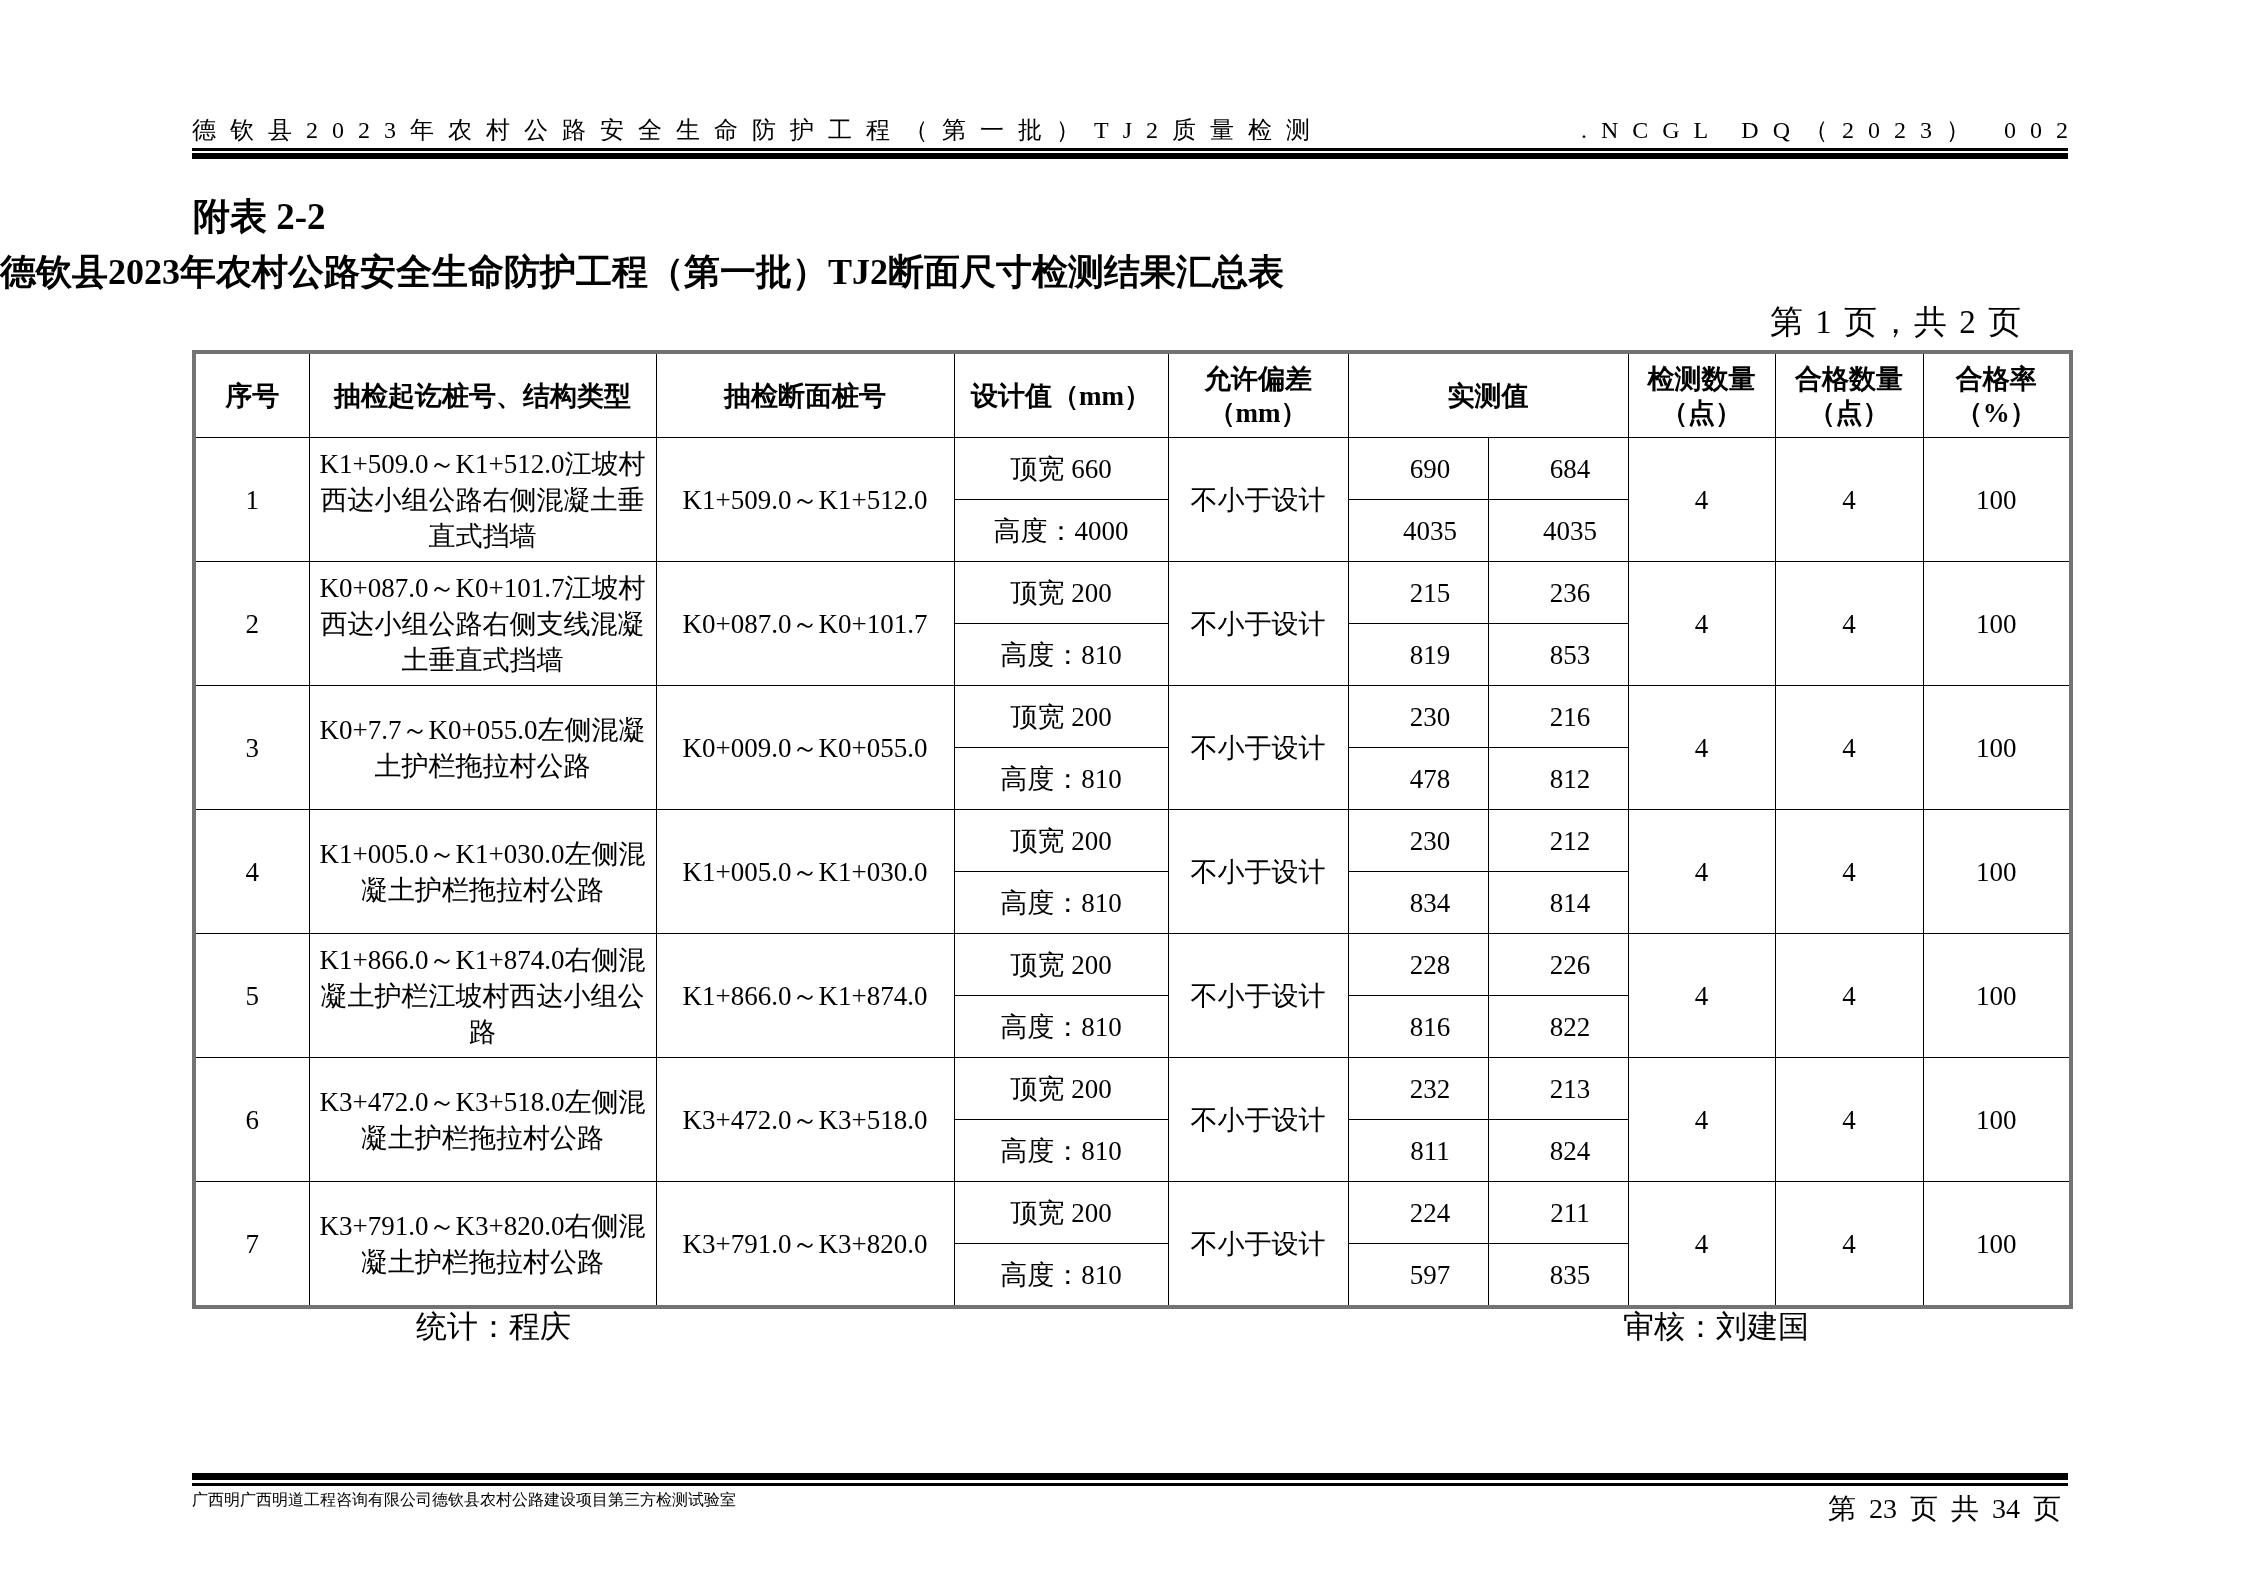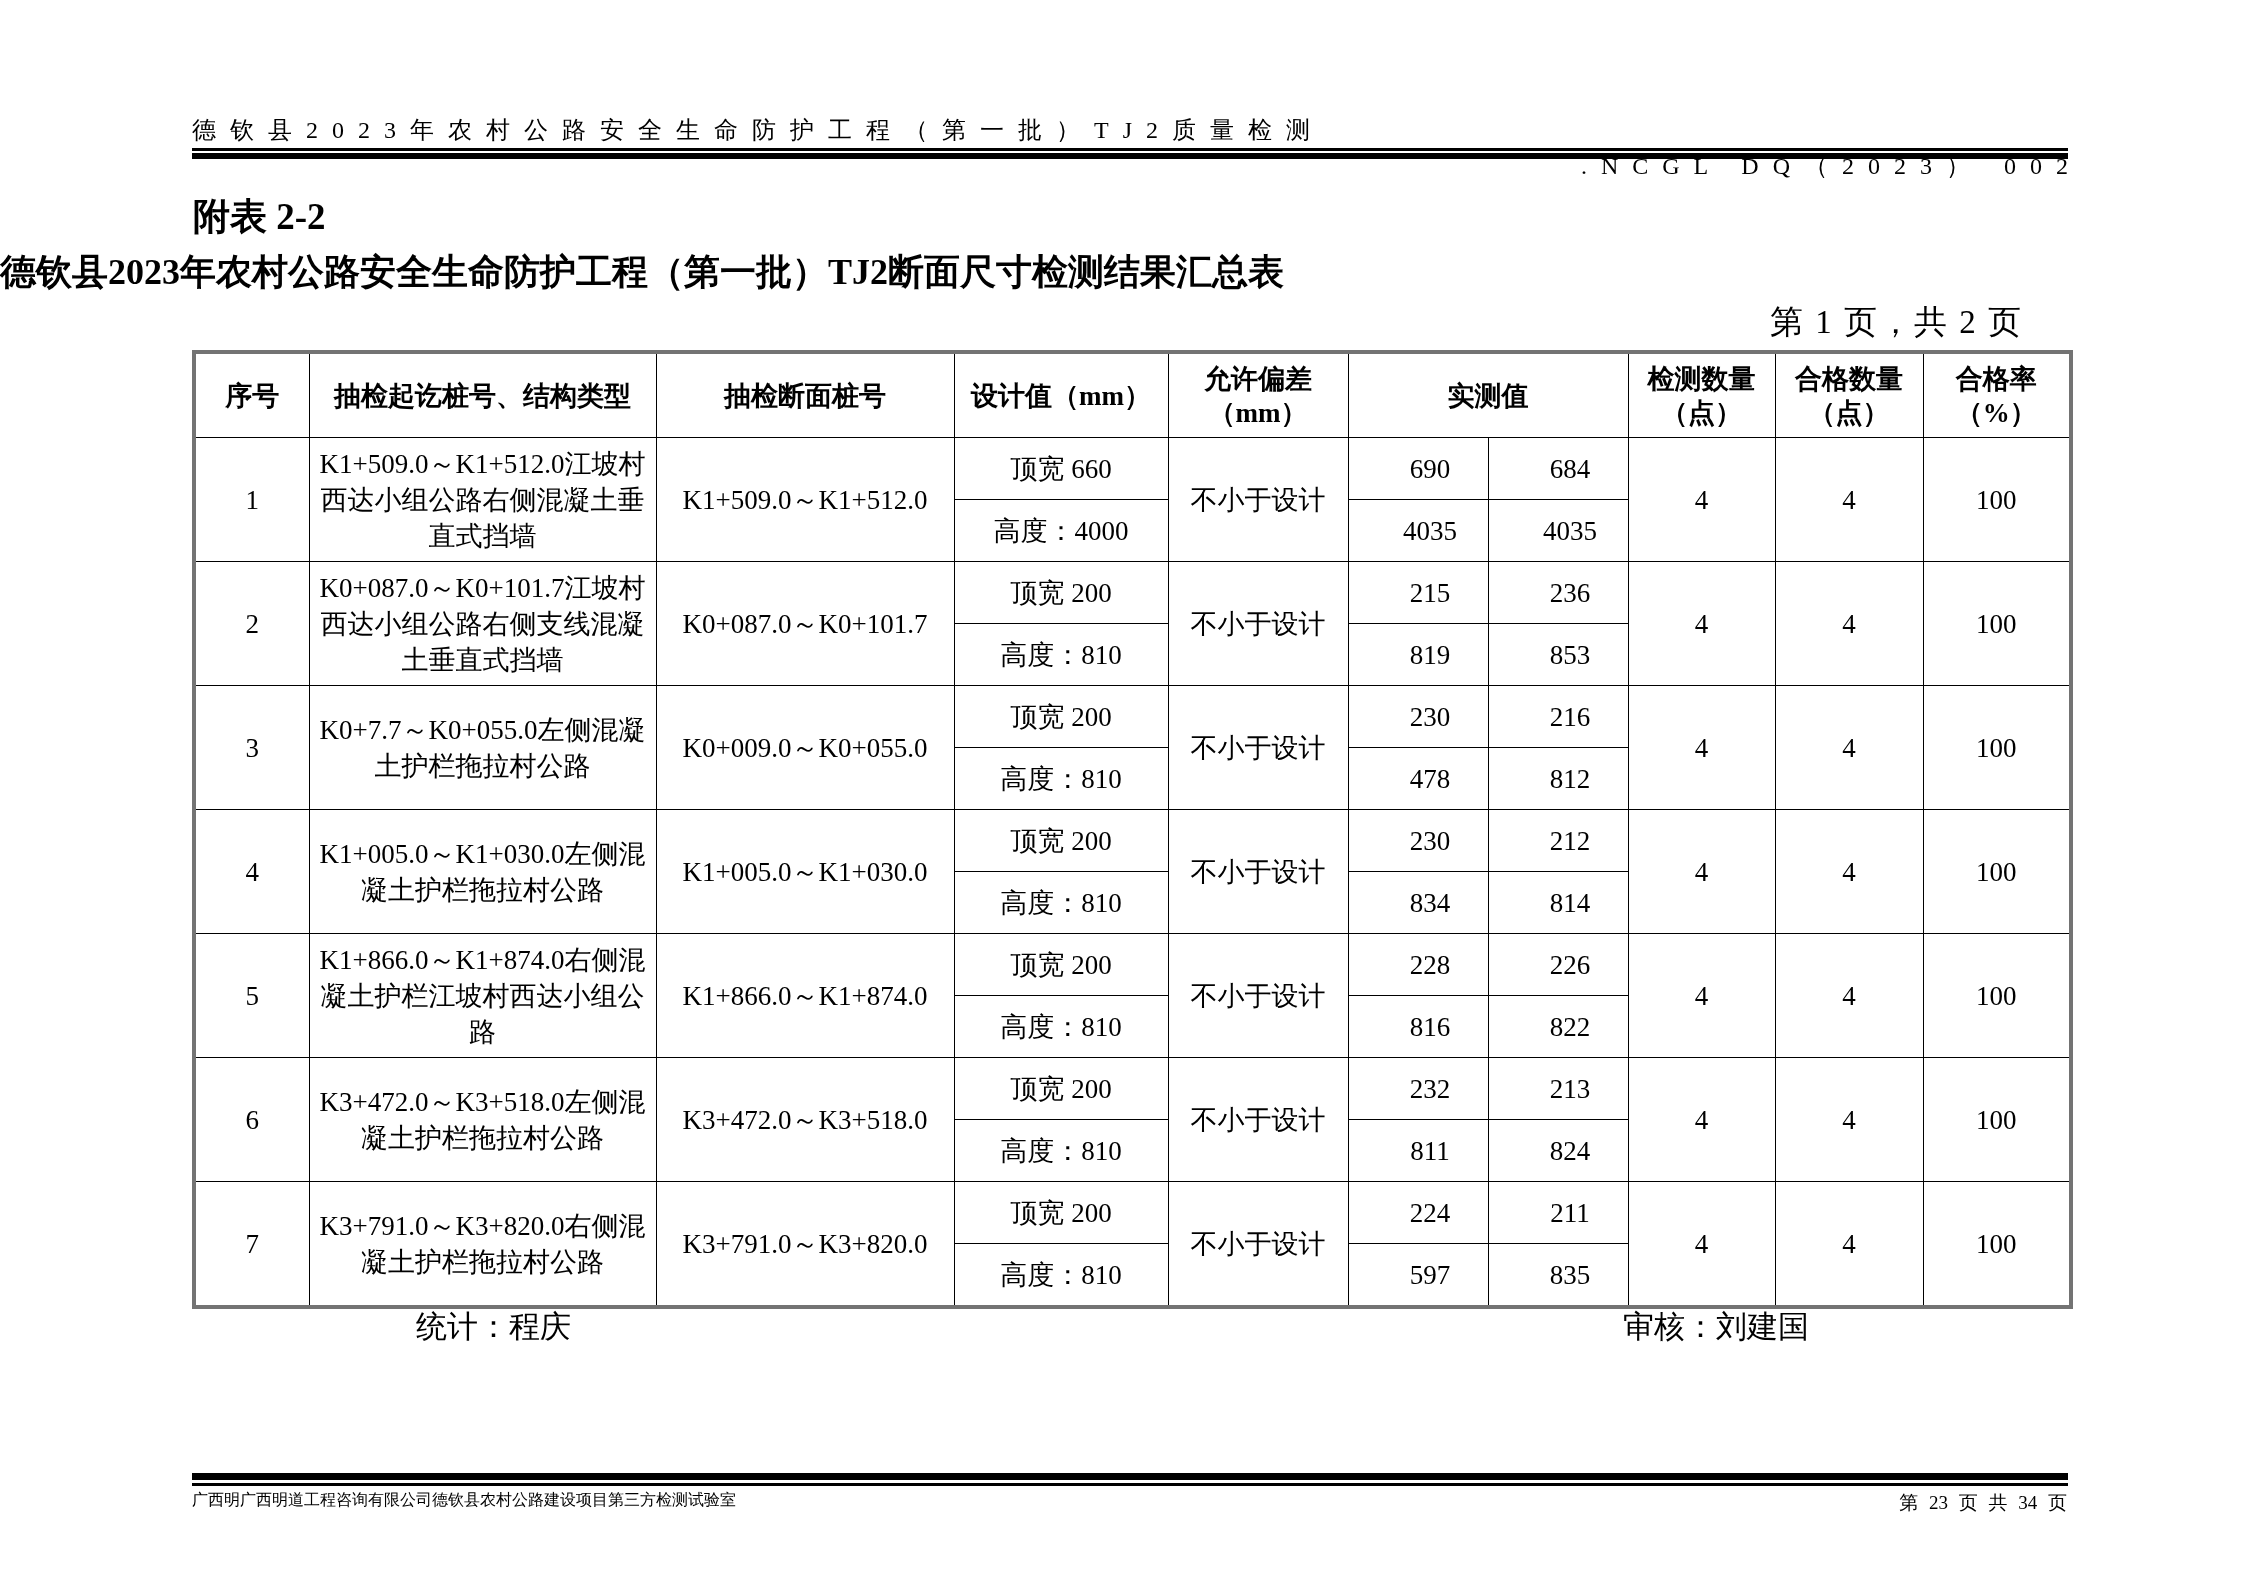--- a/index.html
+++ b/index.html
@@ -2,21 +2,21 @@
 <html><head>
 <meta charset="utf-8">
 <style>
   html, body { margin: 0; padding: 0; background: #ffffff; }
   body { width: 2245px; height: 1587px; position: relative; overflow: hidden;
          font-family: "Liberation Serif", "DejaVu Serif", serif; color: #000; }
 
   .running-header { position: absolute; left: 192px; top: 114px; width: 1876px; height: 30px;
          font-size: 24px; letter-spacing: 14px; }
   .running-header .left { position: absolute; left: 0; top: 0; white-space: nowrap; }
-  .running-header .right { position: absolute; right: -14px; top: 0; white-space: nowrap; margin-top: 36px; }
+  .running-header .right { position: absolute; right: -14px; top: 0; white-space: nowrap; }
   .rule-thin { position: absolute; left: 192px; width: 1876px; height: 3px; background: #000; }
   .rule-thick { position: absolute; left: 192px; width: 1876px; height: 6px; background: #000; }
 
   .appendix-label { position: absolute; left: 193px; top: 192px; font-size: 37px; font-weight: bold; }
   .doc-title { position: absolute; left: 0; width: 2245px; top: 248px; text-align: left;
          font-size: 36px; font-weight: bold; }
   .page-of { position: absolute; right: 222px; top: 300px; font-size: 33px; letter-spacing: 2px; }
 
   table.result-table { position: absolute; left: 192px; top: 350px; width: 1877px;
          border-collapse: collapse; border: 4px solid #737373; table-layout: fixed; }
@@ -26,21 +26,21 @@
   table.result-table th { font-weight: bold; height: 83px; font-size: 27px; line-height: 34px; }
   table.result-table tr.sub td { height: 61px; }
 
   .signoff { position: absolute; top: 1306px; font-size: 31px; }
   .stat { left: 416px; }
   .review { left: 1623px; }
 
   .footer-rule-thick { position: absolute; left: 192px; top: 1473px; width: 1876px; height: 7px; background: #000; }
   .footer-rule-thin { position: absolute; left: 192px; top: 1483px; width: 1876px; height: 3px; background: #000; }
   .footer-left { position: absolute; left: 192px; top: 1490px; font-size: 16px; white-space: nowrap; }
-  .footer-right { position: absolute; right: 178px; top: 1490px; font-size: 19px; white-space: nowrap; word-spacing: 6px; }
+  .footer-right { position: absolute; right: 184px; top: 1490px; font-size: 28px; white-space: nowrap; word-spacing: 6px; }
 </style>
 </head>
 <body>
 
 <div class="running-header">
   <span class="left">德钦县2023年农村公路安全生命防护工程（第一批）TJ2质量检测</span>
   <span class="right">.NCGL DQ（2023） 002</span>
 </div>
 <div class="rule-thin" style="top:148px;"></div>
 <div class="rule-thick" style="top:153px;"></div>

